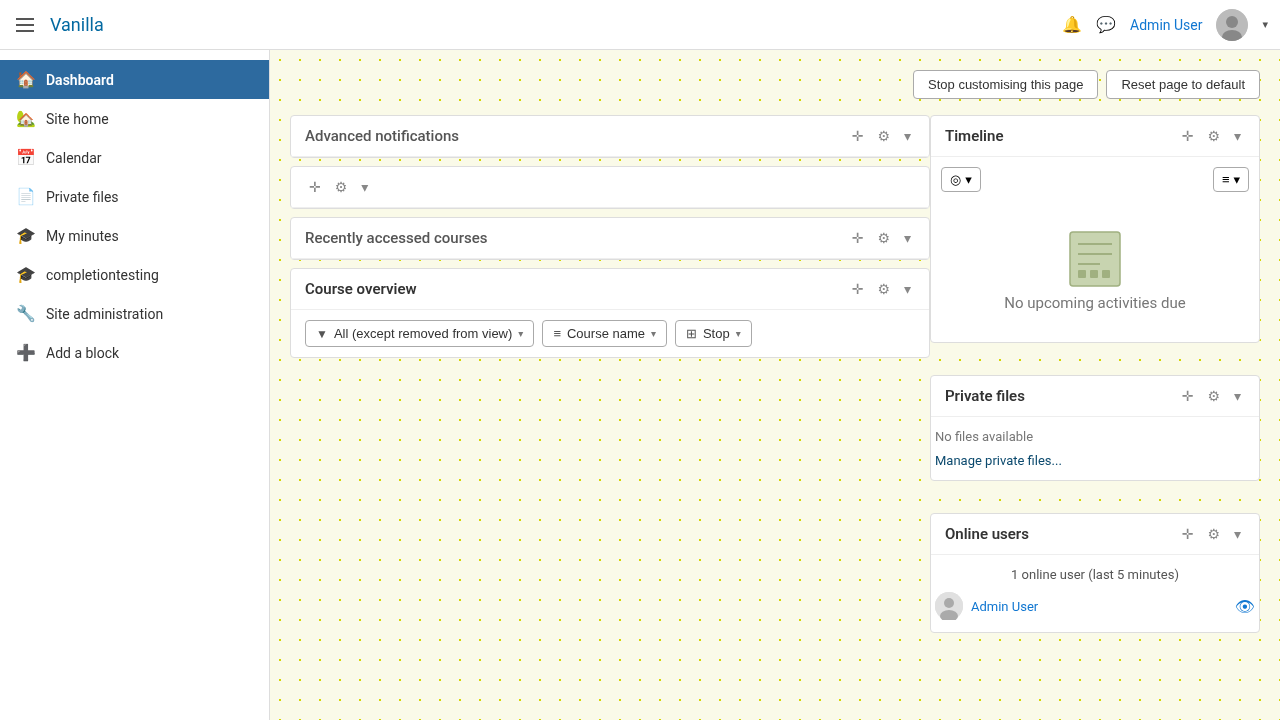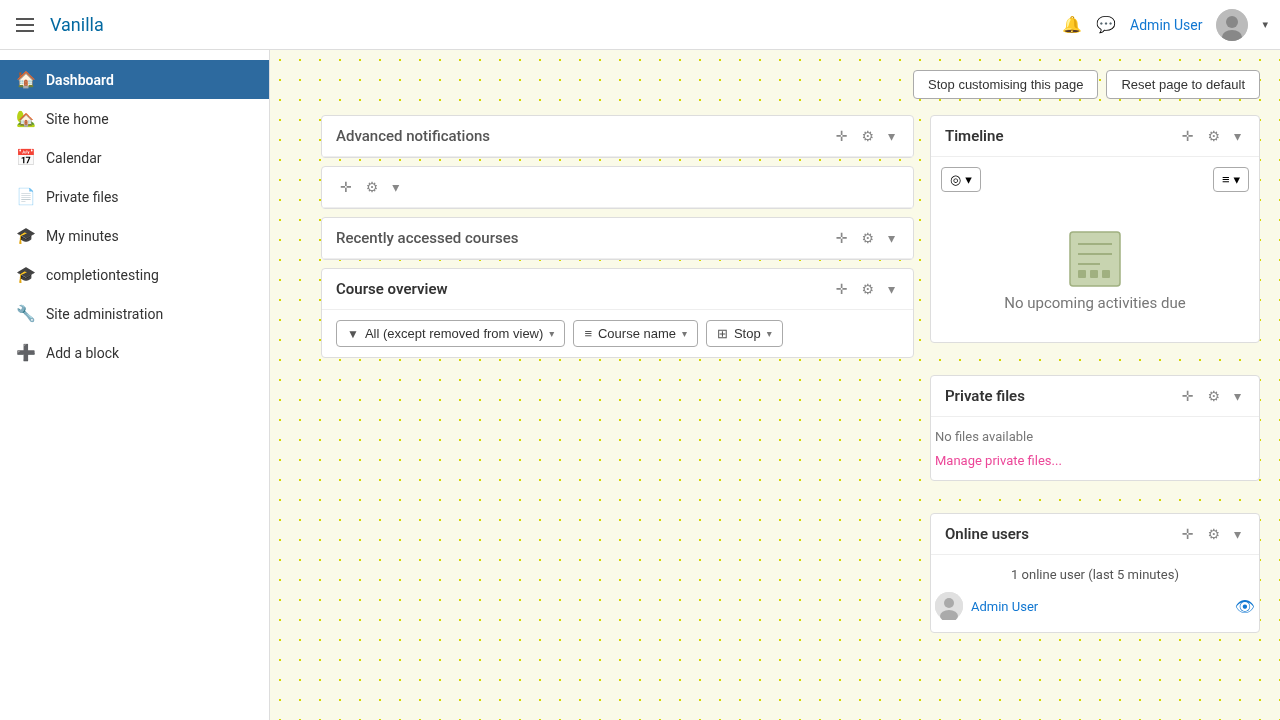--- a/index.html
+++ b/index.html
@@ -43,21 +43,21 @@
       background-size: 20px 20px;
     }
 
     .page-actions { display: flex; gap: 8px; justify-content: flex-end; margin-bottom: 16px; }
     .btn-outline {
       padding: 6px 14px; border: 1px solid #aaa; background: #fff; border-radius: 4px;
       cursor: pointer; font-size: 13px; color: #333;
     }
 
     
-    .content-columns { display: flex; gap: 16px; margin-left: 31px; }
+    .content-columns { display: flex; gap: 0; }
     .left-col { flex: 1; display: flex; flex-direction: column; gap: 0; }
     .right-col { width: 330px; display: flex; flex-direction: column; gap: 16px; }
 
     
     .block {
       background: #fff; border: 1px solid #ddd; border-radius: 4px; margin-bottom: 8px;
     }
     .block-header {
       display: flex; align-items: center; padding: 10px 14px;
       border-bottom: 1px solid #eee;
@@ -85,21 +85,21 @@
     
     .timeline-block .block-body { padding: 10px; }
     .timeline-toolbar { display: flex; justify-content: space-between; align-items: center; margin-bottom: 12px; }
     .timeline-filter-btn { display: flex; align-items: center; gap: 4px; padding: 4px 8px; border: 1px solid #aaa; border-radius: 4px; background: #fff; cursor: pointer; font-size: 13px; }
     .timeline-sort-btn { display: flex; align-items: center; gap: 4px; padding: 4px 8px; border: 1px solid #aaa; border-radius: 4px; background: #fff; cursor: pointer; font-size: 13px; }
     .no-activities { display: flex; flex-direction: column; align-items: center; padding: 20px; }
     .no-activity-text { color: #777; font-size: 15px; }
 
     
     .no-files-text { color: #777; font-size: 13px; margin-bottom: 8px; }
-    .manage-files-link { color: #ec4899; font-size: 13px; text-decoration: none; cursor: pointer; }
+    .manage-files-link { color: #0c4a6e; font-size: 13px; text-decoration: none; cursor: pointer; }
 
     
     .online-count { font-size: 13px; color: #555; text-align: center; margin-bottom: 10px; }
     .user-row { display: flex; align-items: center; gap: 8px; }
     .user-avatar { width: 28px; height: 28px; border-radius: 50%; background: #e0e0e0; display: flex; align-items: center; justify-content: center; font-size: 12px; }
     .user-link { color: #1177d1; font-size: 13px; cursor: pointer; flex: 1; }
     .eye-icon { color: #1177d1; font-size: 16px; cursor: pointer; }
 
     .block-right { width: 330px; }
     .block-right .block { margin-bottom: 16px; }

